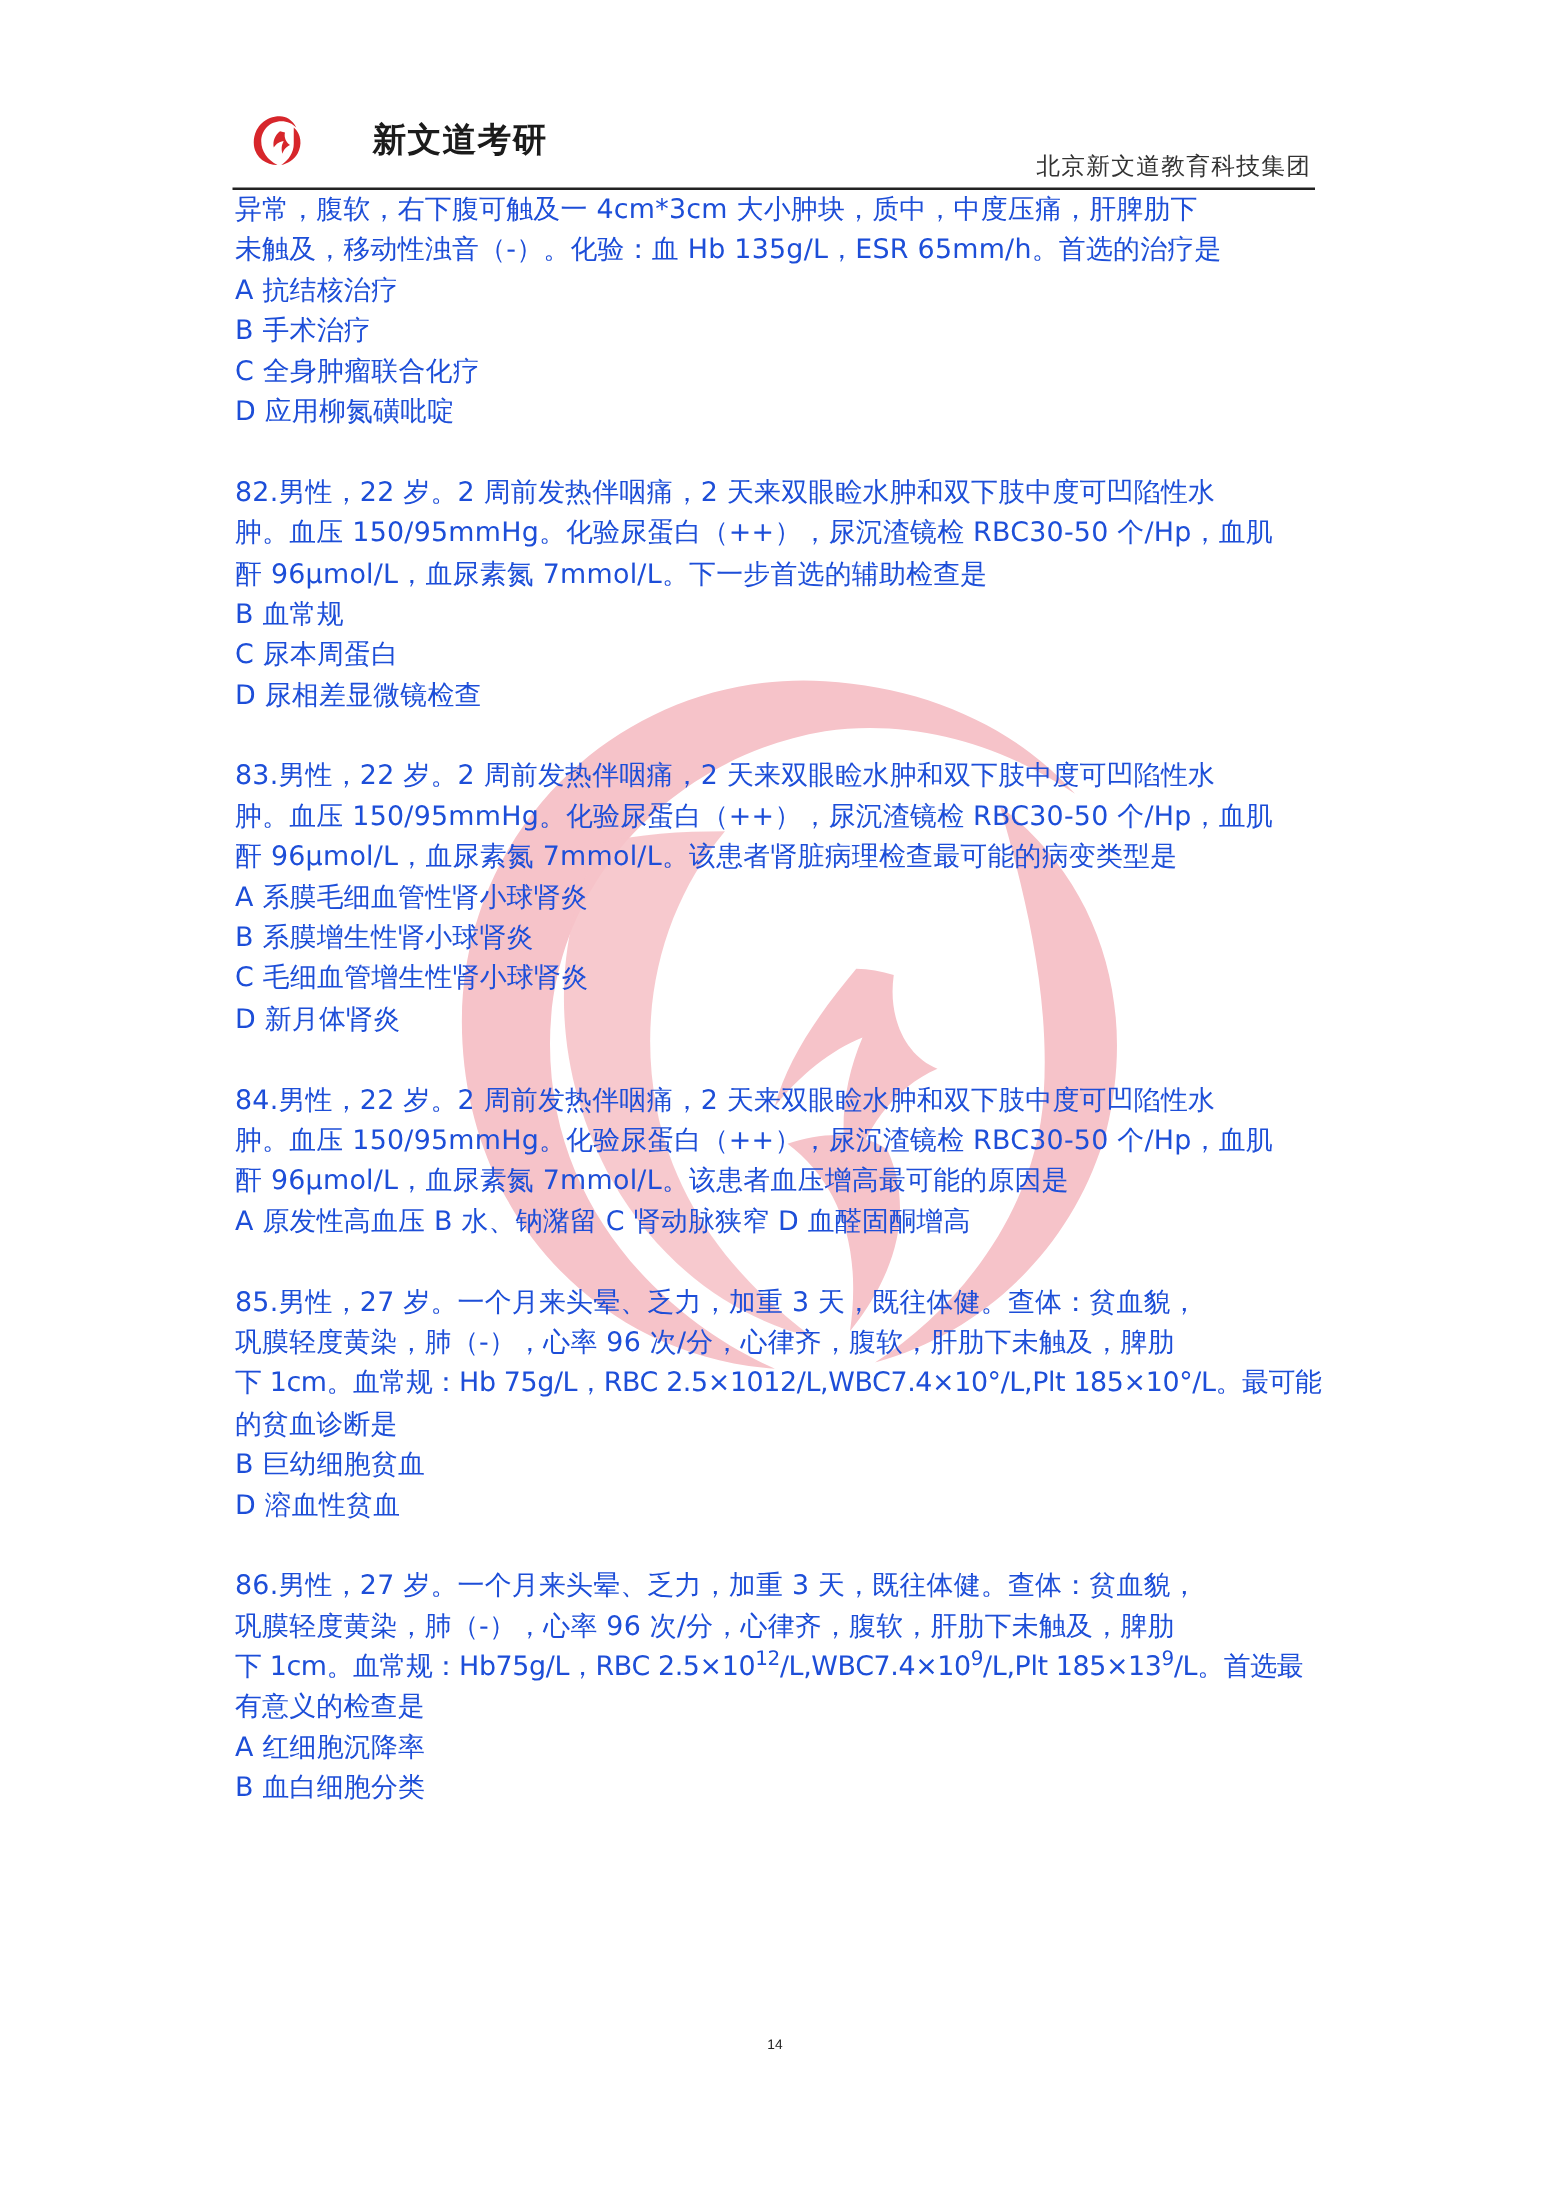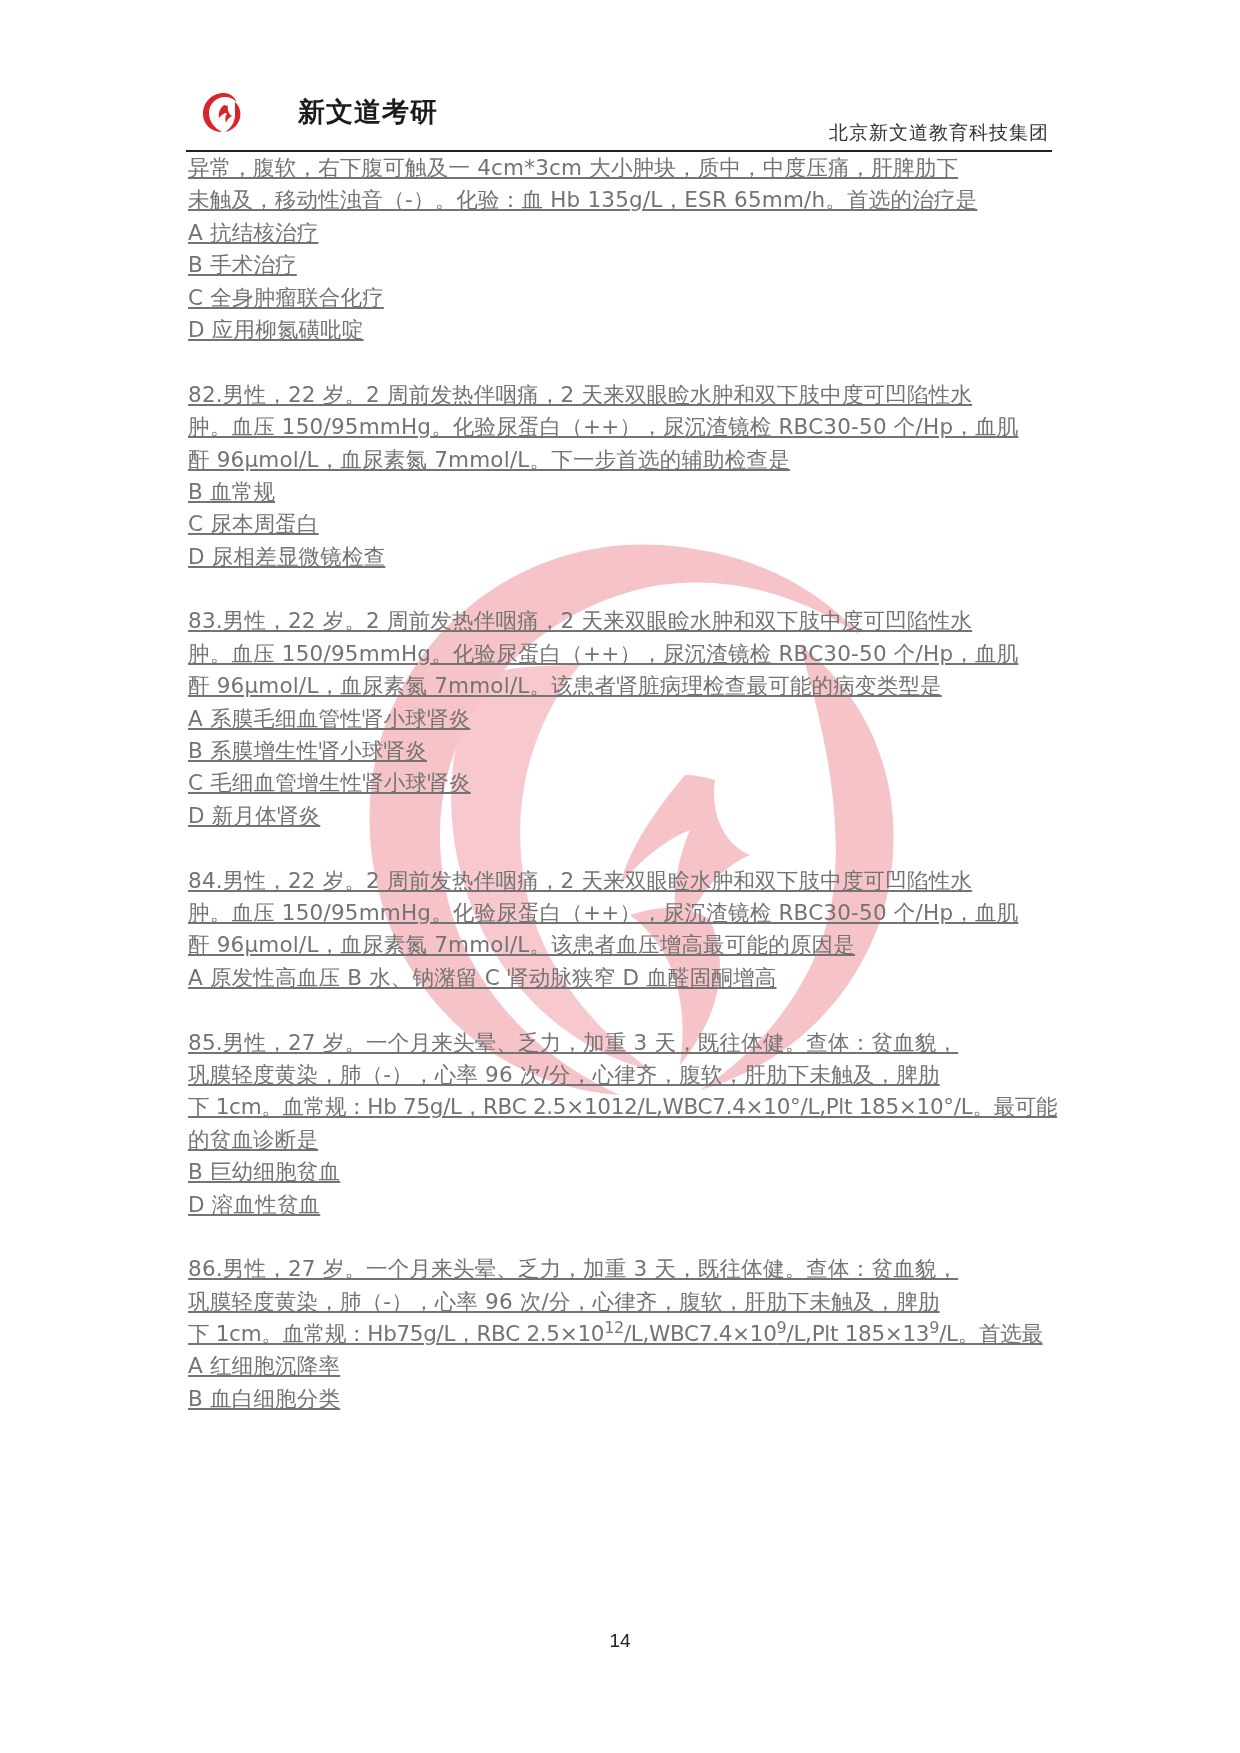--- a/index.html
+++ b/index.html
@@ -10,24 +10,24 @@
     .header { position: absolute; left: 188px; top: 84px; width: 865px; height: 68px; z-index: 2; }
     .logo { position: absolute; left: 12px; top: 6px; display: flex; align-items: center; gap: 48px; }
     .logo-mark { width: 44px; height: 44px; }
     .logo-text { font-family: "DejaVu Sans", sans-serif; font-weight: bold; font-size: 27px;
                  color: #1b1b1b; margin-left: 6px; letter-spacing: 1px; }
     .org { position: absolute; right: 4px; top: 36px; font-size: 19px; color: #333;
            font-family: Liberation Mono, monospace; letter-spacing: 1px; }
     .rule { position: absolute; left: 186px; top: 150px; width: 866px; height: 2px; background: #222; z-index: 2; }
     .content { position: absolute; left: 188px; top: 152px; width: 868px; z-index: 2; }
     .line { font-size: 21.5px; line-height: 32.4px; height: 32.4px; white-space: nowrap;
-            letter-spacing: 0.2px; color: #737373; text-decoration: underline; }
+            letter-spacing: 0.2px; color: #1d4ed8; }
     .gap { height: 32.4px; }
     .page-num { position: absolute; left: 0; width: 1240px; top: 1630px; text-align: center;
-                font-size: 19px; color: #222; font-family: "Liberation Sans", sans-serif; z-index: 2; }
+                font-size: 11px; color: #222; font-family: "Liberation Sans", sans-serif; z-index: 2; }
     sup { font-size: 16px; line-height: 0; }
   </style>
 </head>
 <body>
 
 <svg class="watermark" viewBox="0 0 580 580">
   <g fill="#f6c3c9">
     <path d="M330 20 C170 10 30 140 40 310 C48 450 150 560 290 570 C200 530 110 440 110 310 C110 180 210 80 330 60 C400 50 470 70 530 110 C480 55 410 25 330 20 Z"></path>
     <path d="M470 120 C550 180 580 280 555 380 C530 470 460 540 370 565 C440 520 500 440 505 350 C510 270 490 190 470 120 Z"></path>
     <path d="M150 150 C110 230 110 330 160 420 C200 490 260 530 320 545 C260 500 210 440 195 360 C180 280 200 200 250 140 C215 140 180 142 150 150 Z" opacity="0.9"></path>
@@ -99,18 +99,19 @@
     <div class="line">D 溶血性贫血</div>
   </div>
   <div class="gap"></div>
 
   <div>
     <div class="line">86.男性，27 岁。一个月来头晕、乏力，加重 3 天，既往体健。查体：贫血貌，</div>
     <div class="line">巩膜轻度黄染，肺（-），心率 96 次/分，心律齐，腹软，肝肋下未触及，脾肋</div>
     <div class="line" style="letter-spacing:-0.3px">
       <span>下 1cm。血常规：Hb75g/L，RBC 2.5×10</span><sup>12</sup><span>/L,WBC7.4×10</span><sup>9</sup><span>/L,Plt 185×13</span><sup>9</sup><span>/L。首选最</span>
     </div>
+    <div class="line">有意义的检查是</div>
     <div class="line">A  红细胞沉降率</div>
     <div class="line">B  血白细胞分类</div>
   </div>
 </div>
 
 <div class="page-num">14</div>
 
 </body></html>

